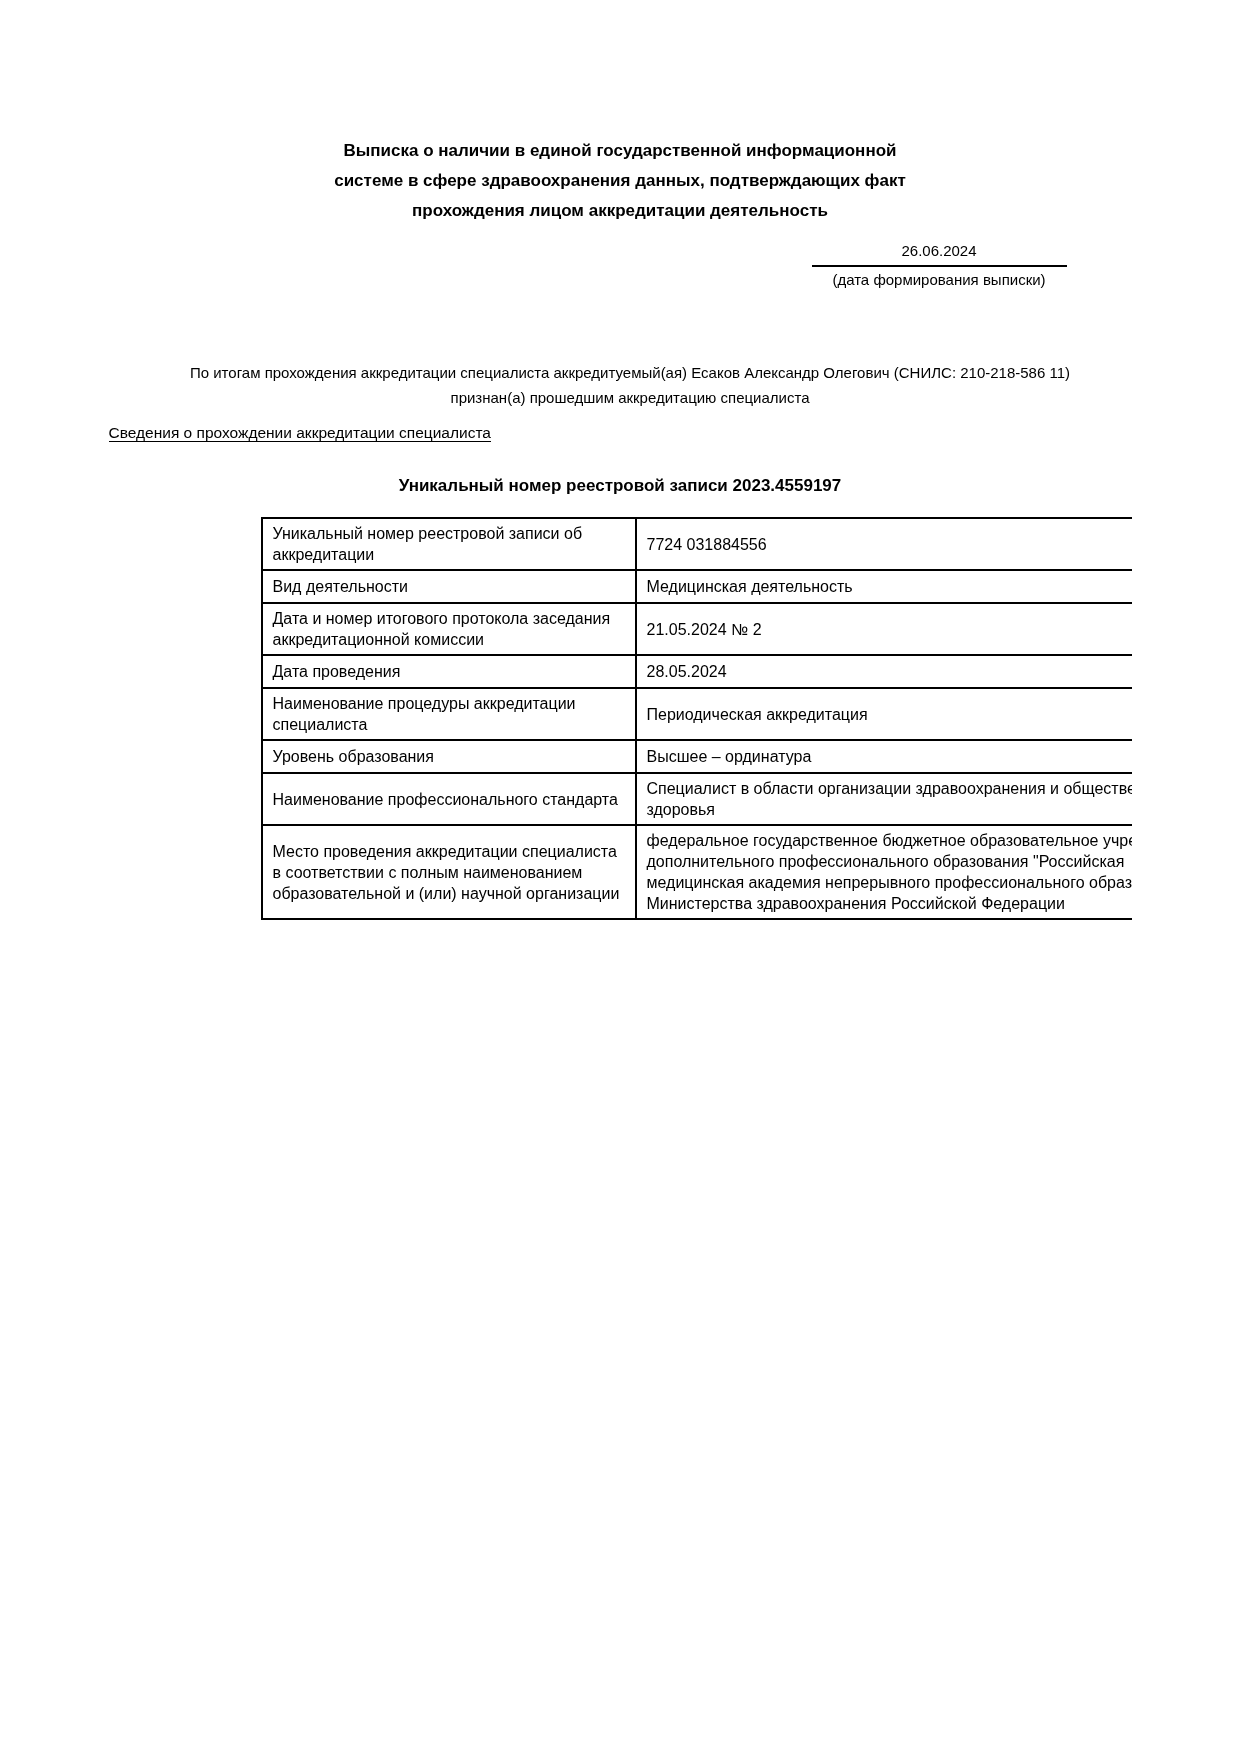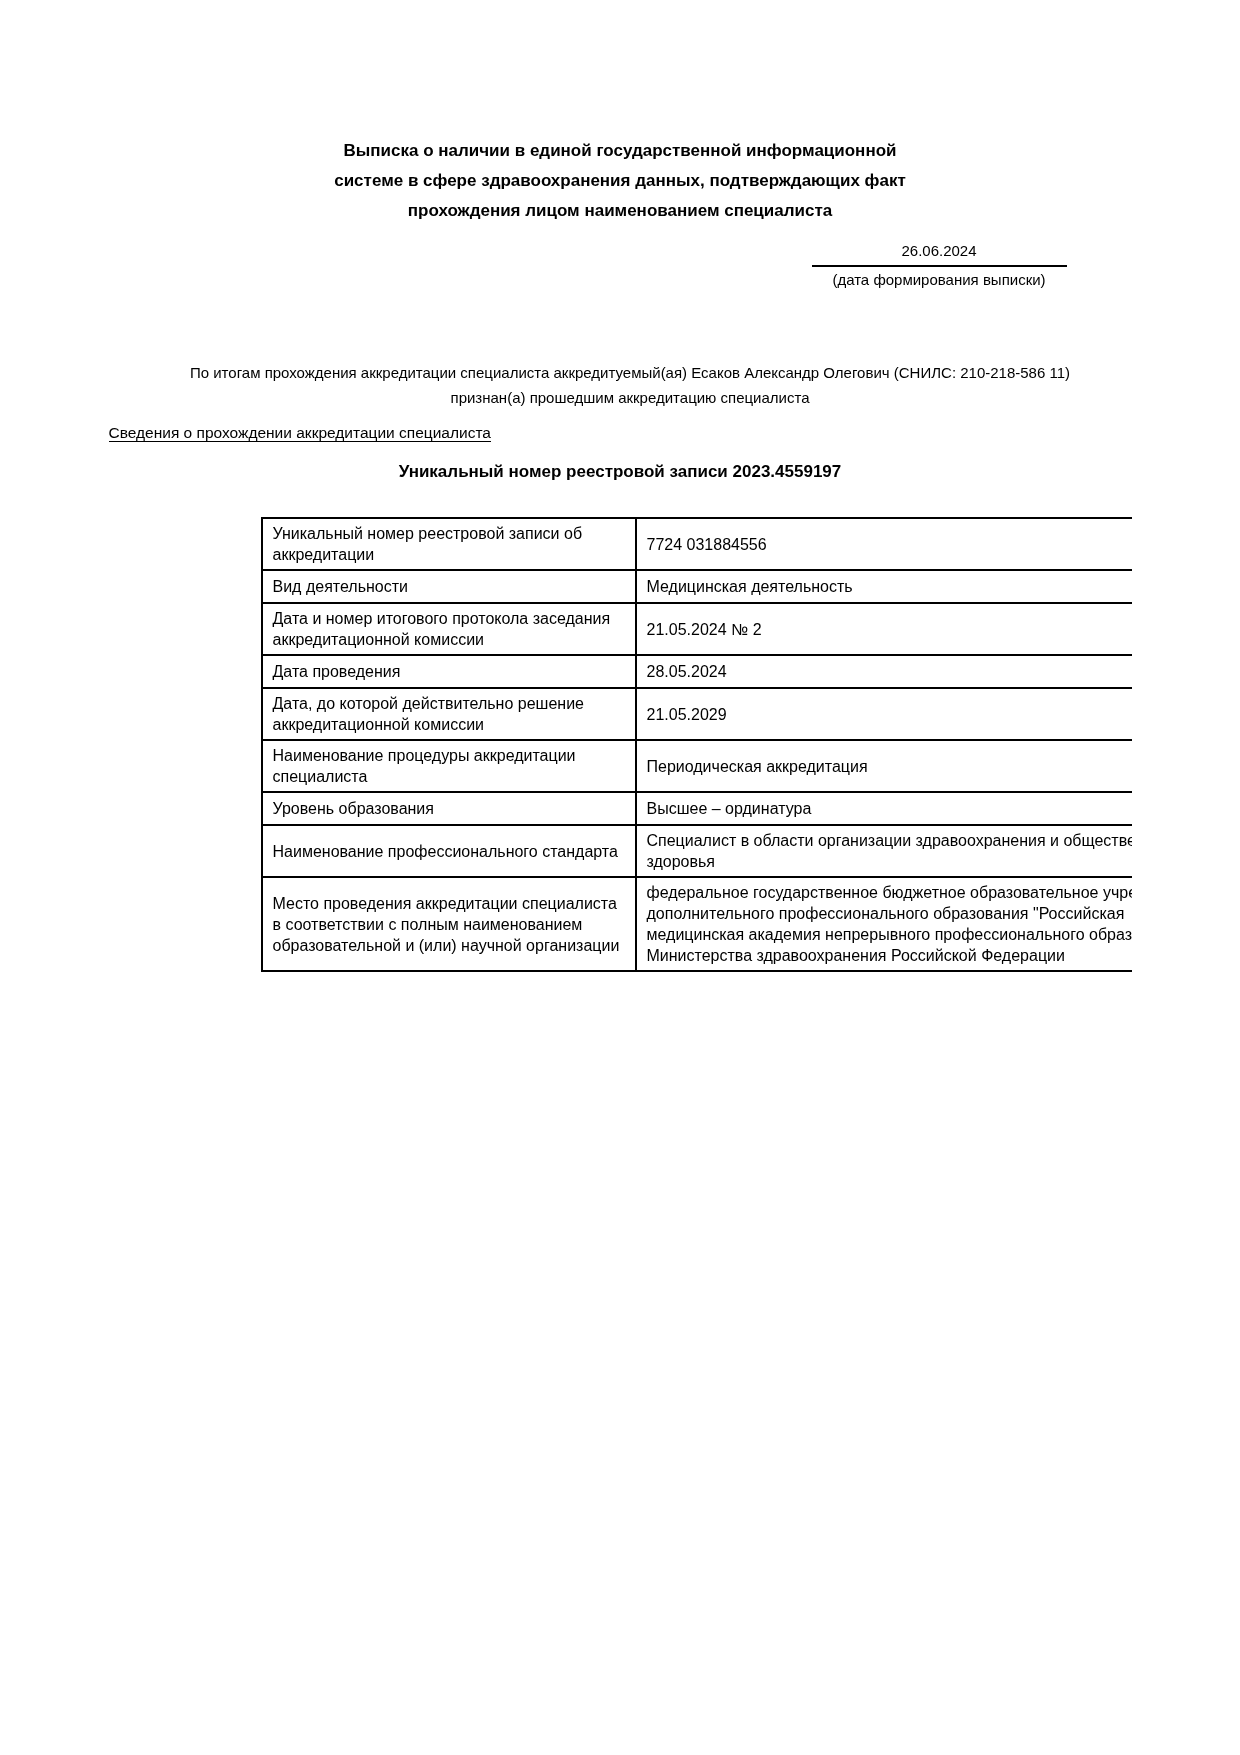--- a/index.html
+++ b/index.html
@@ -62,21 +62,21 @@
     top: 424px;
     left: 0;
     right: 0;
     text-align: left;
     font-size: 15.5px;
     text-decoration: underline;
     text-underline-offset: 3px;
   }
   .registry-heading {
     position: absolute;
-    top: 462px;
+    top: 476px;
     left: 0;
     right: 0;
     text-align: center;
     font-size: 17px;
     font-weight: bold;
   }
   table.acc-table {
     position: absolute;
     top: 517px;
     left: 152px;
@@ -99,21 +99,21 @@
   tr.r-4 td { height: 90px; }
 </style>
 </head>
 <body>
 
 <div class="page">
 
   <h1 class="doc-title">
     <span class="tl">Выписка о наличии в единой государственной информационной</span>
     <span class="tl">системе в сфере здравоохранения данных, подтверждающих факт</span>
-    <span class="tl">прохождения лицом наименованием специалиста</span>
+    <span class="tl">прохождения лицом аккредитации деятельность</span>
   </h1>
 
   <div class="date-block">
     <span class="date-value">26.06.2024</span>
     <span class="date-caption">(дата формирования выписки)</span>
   </div>
 
   <p class="intro">
     <span>По итогам прохождения аккредитации специалиста аккредитуемый(ая) Есаков Александр Олегович (СНИЛС: 210-218-586 11)</span>
     <span>признан(а) прошедшим аккредитацию специалиста</span>
@@ -139,24 +139,20 @@
       </tr>
       <tr class="r-2">
         <td>Дата и номер итогового протокола заседания аккредитационной комиссии</td>
         <td>21.05.2024 № 2</td>
       </tr>
       <tr class="r-1">
         <td>Дата проведения</td>
         <td>28.05.2024</td>
       </tr>
       <tr class="r-2">
-        <td>Дата, до которой действительно решение аккредитационной комиссии</td>
-        <td>21.05.2029</td>
-      </tr>
-      <tr class="r-2">
         <td>Наименование процедуры аккредитации специалиста</td>
         <td>Периодическая аккредитация</td>
       </tr>
       <tr class="r-1">
         <td>Уровень образования</td>
         <td>Высшее – ординатура</td>
       </tr>
       <tr class="r-2">
         <td>Наименование профессионального стандарта</td>
         <td>Специалист в области организации здравоохранения и общественного здоровья</td>

